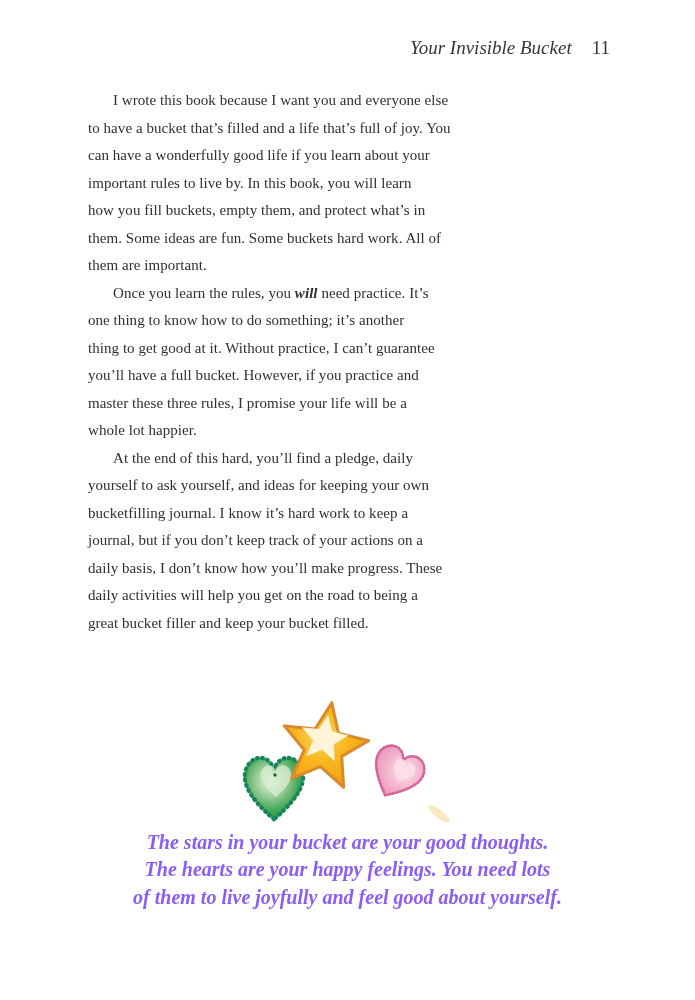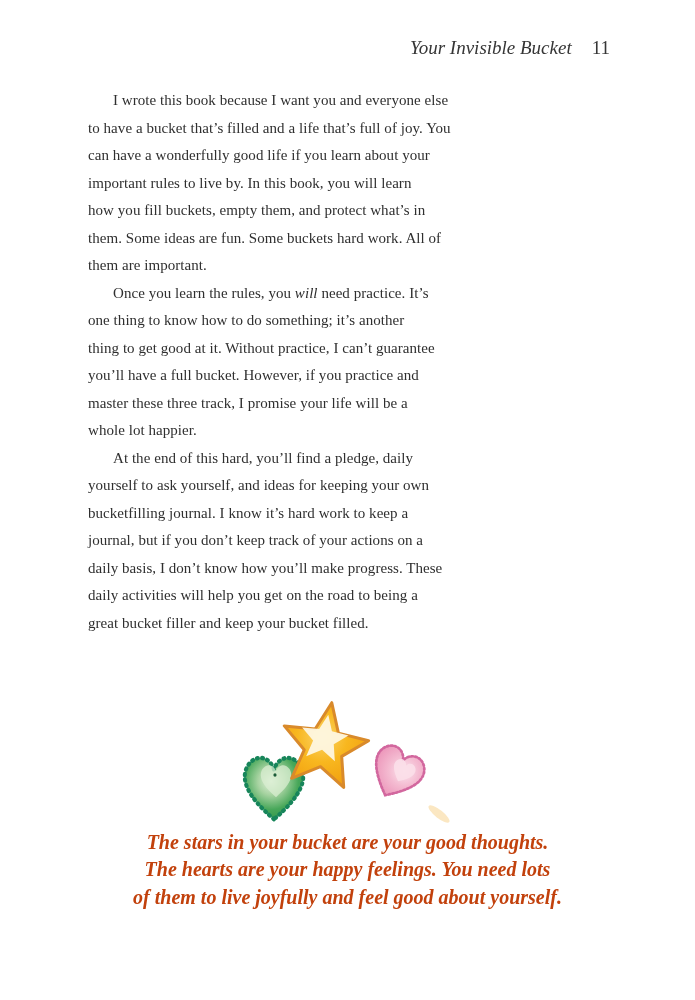--- a/index.html
+++ b/index.html
@@ -39,39 +39,39 @@
   }
   .bodyline {
     font-size: 15px;
     line-height: 27.5px;
     white-space: nowrap;
     letter-spacing: 0.05px;
   }
   .bodyline.first {
     padding-left: 25px;
   }
-  .ital { font-style: italic; }
+  .ital { font-style: italic; font-weight: bold; }
   .illustration {
     position: absolute;
     left: 215px;
     top: 693px;
     width: 260px;
     height: 140px;
   }
   .caption {
     position: absolute;
     left: 0;
     top: 829px;
     width: 695px;
     text-align: center;
     font-size: 20px;
     font-weight: bold;
     font-style: italic;
     line-height: 27.3px;
-    color: #c2410c;
+    color: #8b5cf6;
   }
   .caption .capline { white-space: nowrap; }
 </style>
 </head>
 <body>
 
 <div class="page">
 
   <div class="running-head">
     <span class="running-title">Your Invisible Bucket</span><span class="page-number">11</span>
@@ -85,21 +85,21 @@
       <div class="bodyline">important rules to live by. In this book, you will learn</div>
       <div class="bodyline">how you fill buckets, empty them, and protect what’s in</div>
       <div class="bodyline">them. Some ideas are fun. Some buckets hard work. All of</div>
       <div class="bodyline">them are important.</div>
     </div>
     <div>
       <div class="bodyline first"><span>Once you learn the rules, you </span><span class="ital">will</span><span> need practice. It’s</span></div>
       <div class="bodyline">one thing to know how to do something; it’s another</div>
       <div class="bodyline">thing to get good at it. Without practice, I can’t guarantee</div>
       <div class="bodyline">you’ll have a full bucket. However, if you practice and</div>
-      <div class="bodyline">master these three track, I promise your life will be a</div>
+      <div class="bodyline">master these three rules, I promise your life will be a</div>
       <div class="bodyline">whole lot happier.</div>
     </div>
     <div>
       <div class="bodyline first">At the end of this hard, you’ll find a pledge, daily</div>
       <div class="bodyline">yourself to ask yourself, and ideas for keeping your own</div>
       <div class="bodyline">bucketfilling journal. I know it’s hard work to keep a</div>
       <div class="bodyline">journal, but if you don’t keep track of your actions on a</div>
       <div class="bodyline">daily basis, I don’t know how you’ll make progress. These</div>
       <div class="bodyline">daily activities will help you get on the road to being a</div>
       <div class="bodyline">great bucket filler and keep your bucket filled.</div>

